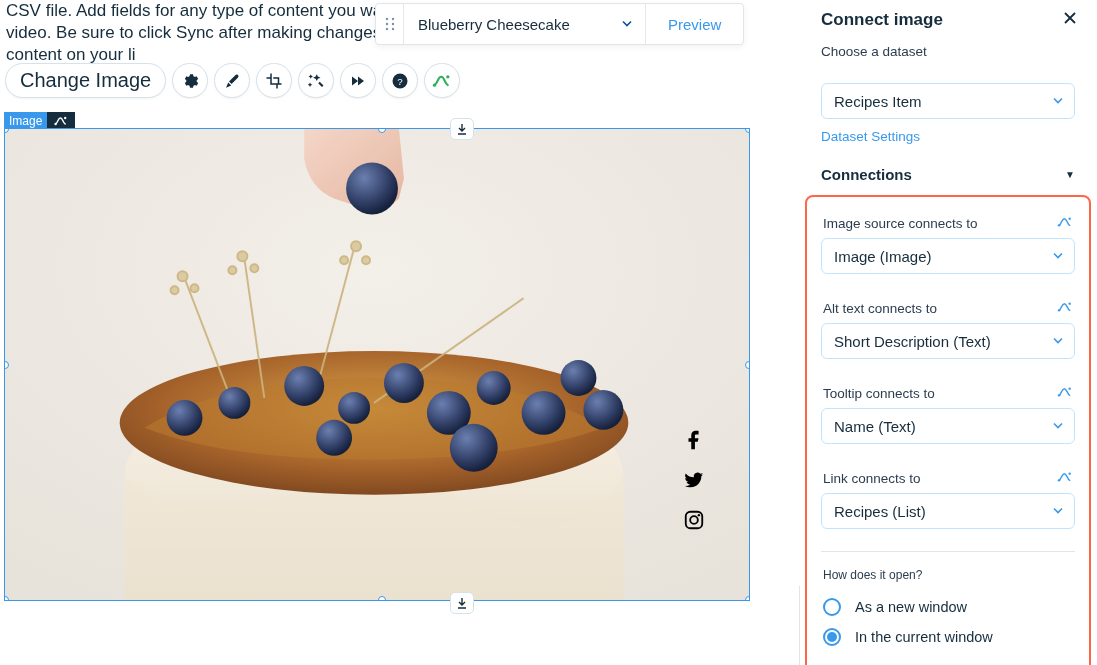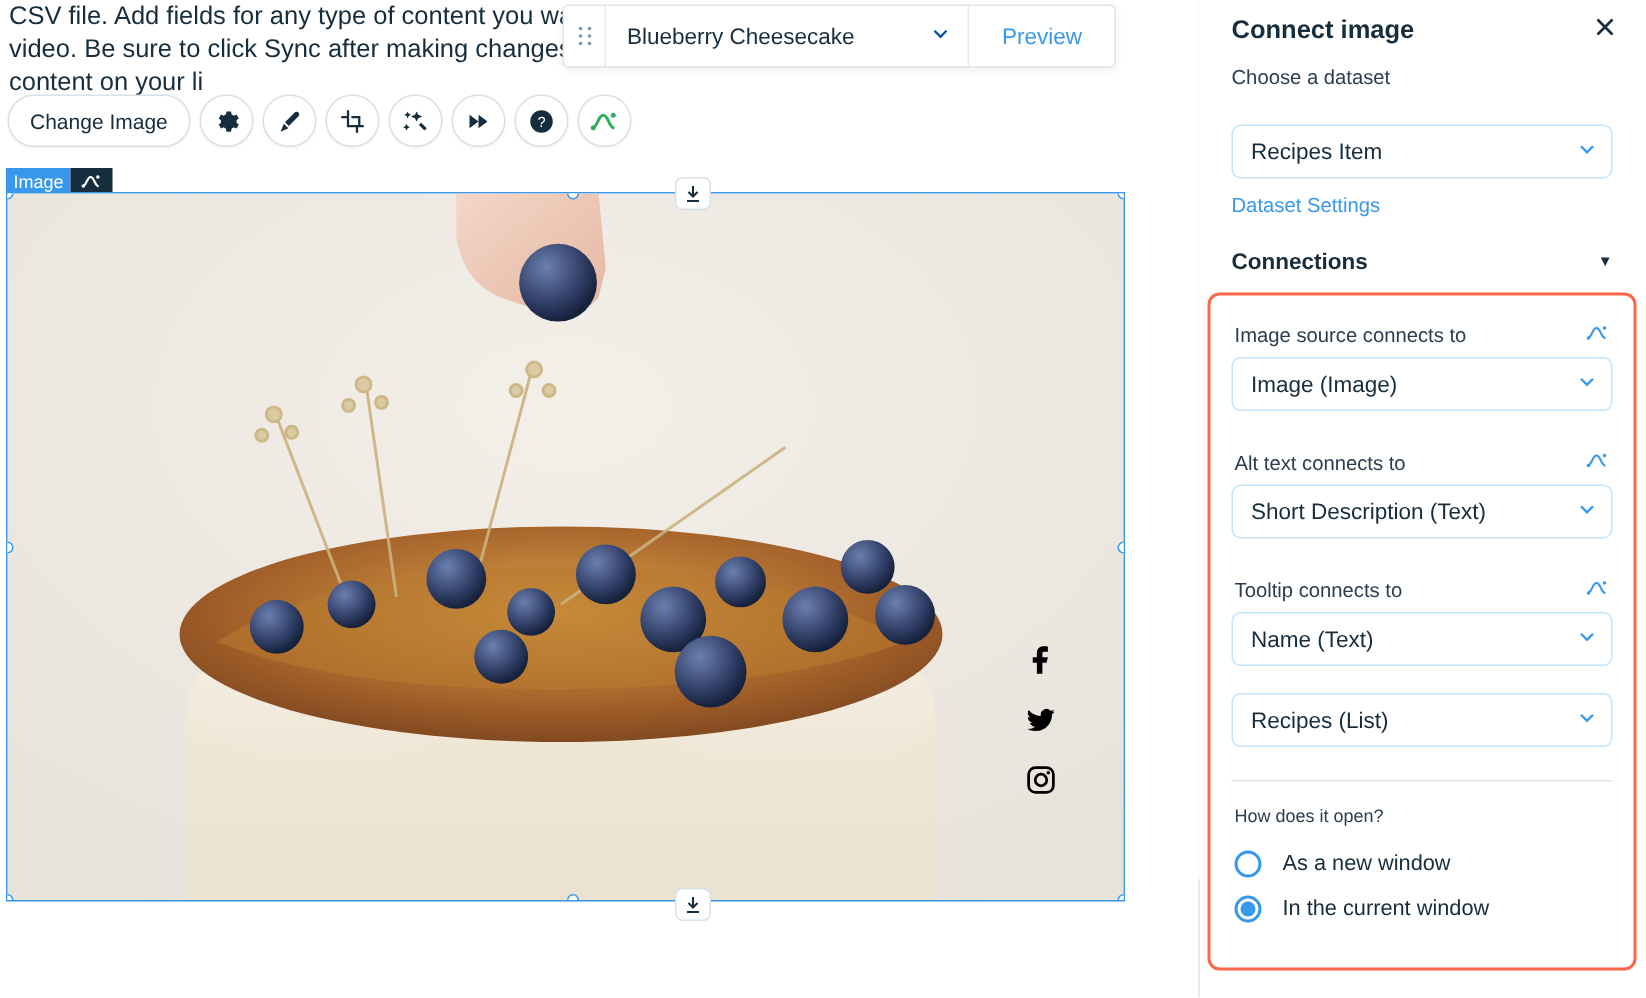--- a/index.html
+++ b/index.html
@@ -13,21 +13,21 @@
   
   .item-bar { position: absolute; left: 375px; top: 3px; height: 42px; background: #fff; border: 1px solid #dfe5eb; border-radius: 4px; display: flex; align-items: center; box-shadow: 0 2px 6px rgba(0,0,0,.06); }
   .item-bar .grip { width: 28px; height: 100%; display: flex; align-items: center; justify-content: center; border-right: 1px solid #e5e9ec; cursor: grab; color: #7a92a5; }
   .item-bar .sel { position: relative; width: 242px; height: 100%; display: flex; align-items: center; padding: 0 14px; font-size: 15px; color: #162d3d; border-right: 1px solid #e5e9ec; cursor: pointer; }
   .item-bar .sel .chev { position: absolute; right: 12px; top: 50%; transform: translateY(-50%); color: #0a52a1; }
   .item-bar .preview { padding: 0 22px; color: #3899ec; font-size: 15px; cursor: pointer; }
 
   
   .img-toolbar { position: absolute; left: 5px; top: 63px; display: flex; align-items: center; gap: 6px; }
   .chip { background: #fff; border: 1px solid #d6e1e8; border-radius: 20px; height: 35px; display: flex; align-items: center; justify-content: center; box-shadow: 0 1px 2px rgba(0,0,0,.05); }
-  .chip.text { padding: 0 14px; font-size: 14px; cursor: pointer; justify-content: center; }
+  .chip.text { padding: 0 14px; font-size: 20px; cursor: pointer; justify-content: center; }
   .chip.icon { width: 36px; cursor: pointer; color: #162d3d; }
   .chip svg { display: block; }
 
   
   .sel-box { position: absolute; left: 4px; top: 128px; width: 746px; height: 473px; border: 1px solid #3899ec; background: #efebe4; overflow: hidden; }
   .sel-label { position: absolute; left: 4px; top: 112px; display: flex; align-items: stretch; height: 17px; }
   .sel-label .txt { background: #3899ec; color: #fff; font-size: 12px; padding: 1px 5px; display:flex; align-items:center;}
   .sel-label .lnk { background: #162d3d; color: #fff; width: 28px; display: flex; align-items: center; justify-content: center; }
   .handle { position: absolute; width: 8px; height: 8px; background: #fff; border: 1px solid #3899ec; border-radius: 50%; }
   .h-n  { left: 373px; top: -4px; }
@@ -337,20 +337,28 @@
             </svg></span>
       </div>
       <div class="dd2">
         <span>Name (Text)</span>
         <span class="chev"><svg width="12" height="12" viewBox="0 0 12 12">
               <path d="M2 4l4 4 4-4" fill="none" stroke="currentColor" stroke-width="1.6"></path>
             </svg></span>
       </div>
 
       <div class="gap18"></div>
+      <div class="field-label">
+        <span>Link connects to</span>
+        <span class="bind-ic"><svg width="16" height="14" viewBox="0 0 24 20">
+              <path fill="none" stroke="currentColor" stroke-width="2.2" stroke-linecap="round" d="M3 15c4-2 4-10 8-10s4 8 8 10"></path>
+              <circle cx="3" cy="15" r="1.8" fill="currentColor"></circle>
+              <circle cx="19" cy="5" r="1.8" fill="currentColor"></circle>
+            </svg></span>
+      </div>
       <div class="dd2">
         <span>Recipes (List)</span>
         <span class="chev"><svg width="12" height="12" viewBox="0 0 12 12">
               <path d="M2 4l4 4 4-4" fill="none" stroke="currentColor" stroke-width="1.6"></path>
             </svg></span>
       </div>
 
       <div class="divider"></div>
 
       <div class="q">How does it open?</div>

